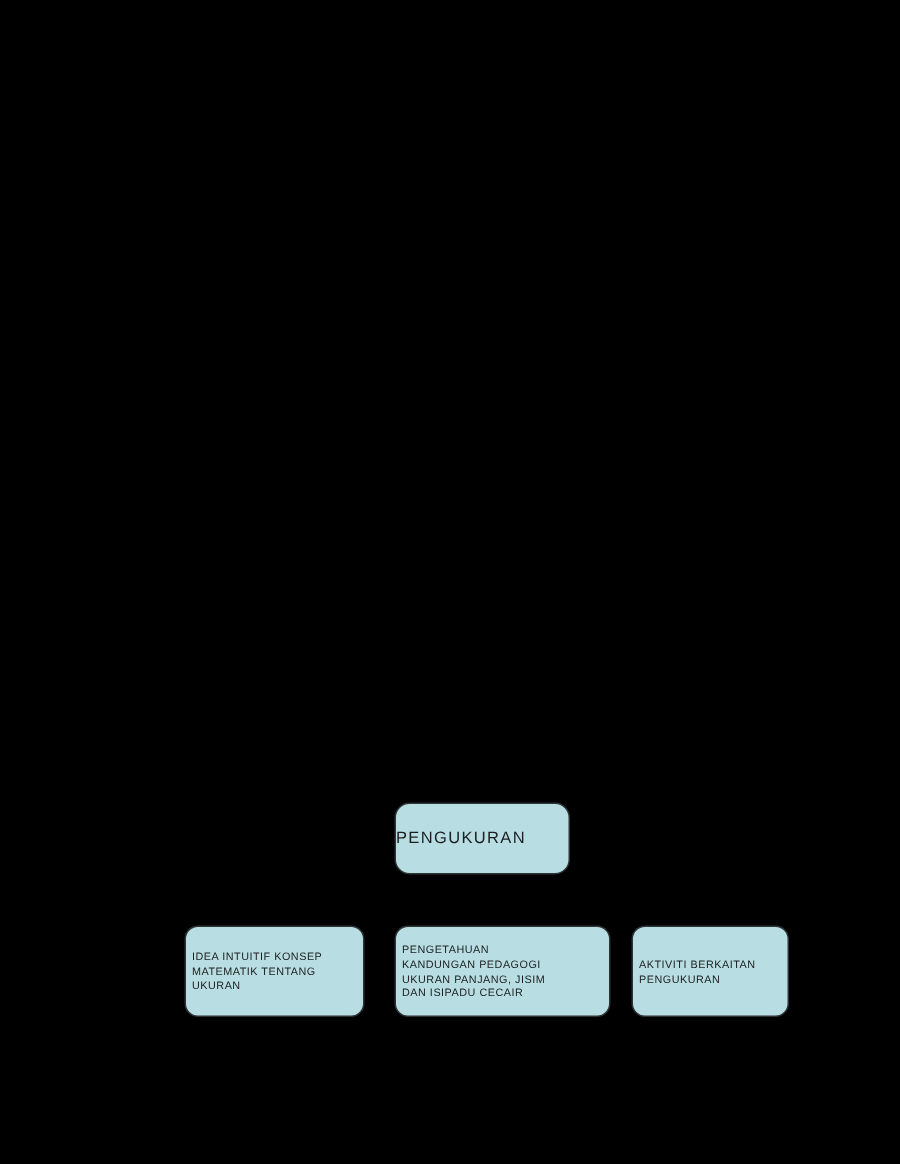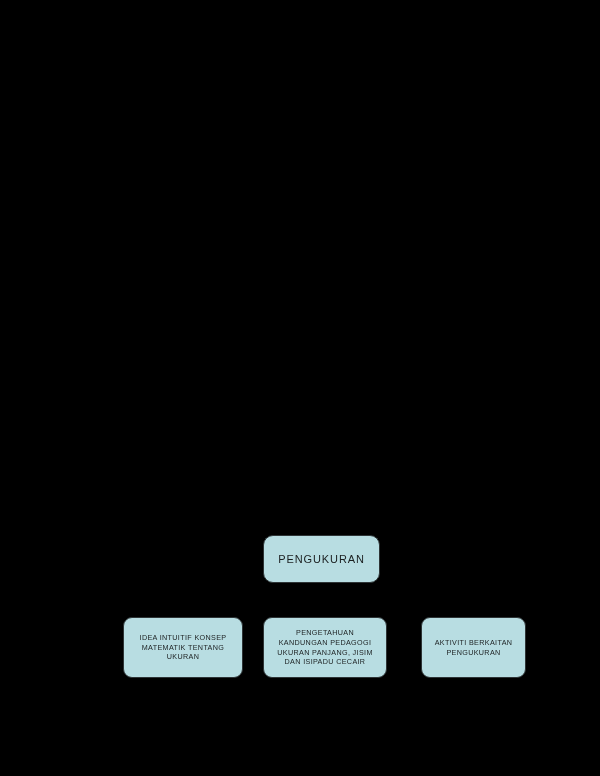--- a/index.html
+++ b/index.html
@@ -28,21 +28,21 @@
 
   .node {
     position: absolute;
     box-sizing: border-box;
     background: #b8dde2;
     border: 1.2px solid #2e3436;
     border-radius: 9px;
     display: flex;
     align-items: center;
     justify-content: center;
-    text-align: center;
+    text-align: left;
     color: #1b1f20;
     text-transform: uppercase;
   }
 
   .node .label {
     display: block;
     width: 100%;
     white-space: pre-line;
   }
 
@@ -73,21 +73,21 @@
     padding: 0 4px;
     box-sizing: border-box;
   }
 
   #node-child-0 {
     left: 123px;
     width: 120px;
   }
   #node-child-1 {
     left: 263px;
-    width: 124px;
+    width: 144px;
   }
   #node-child-2 {
     left: 421px;
     width: 105px;
   }
 </style>
 </head>
 <body>
 
 <div id="canvas">

